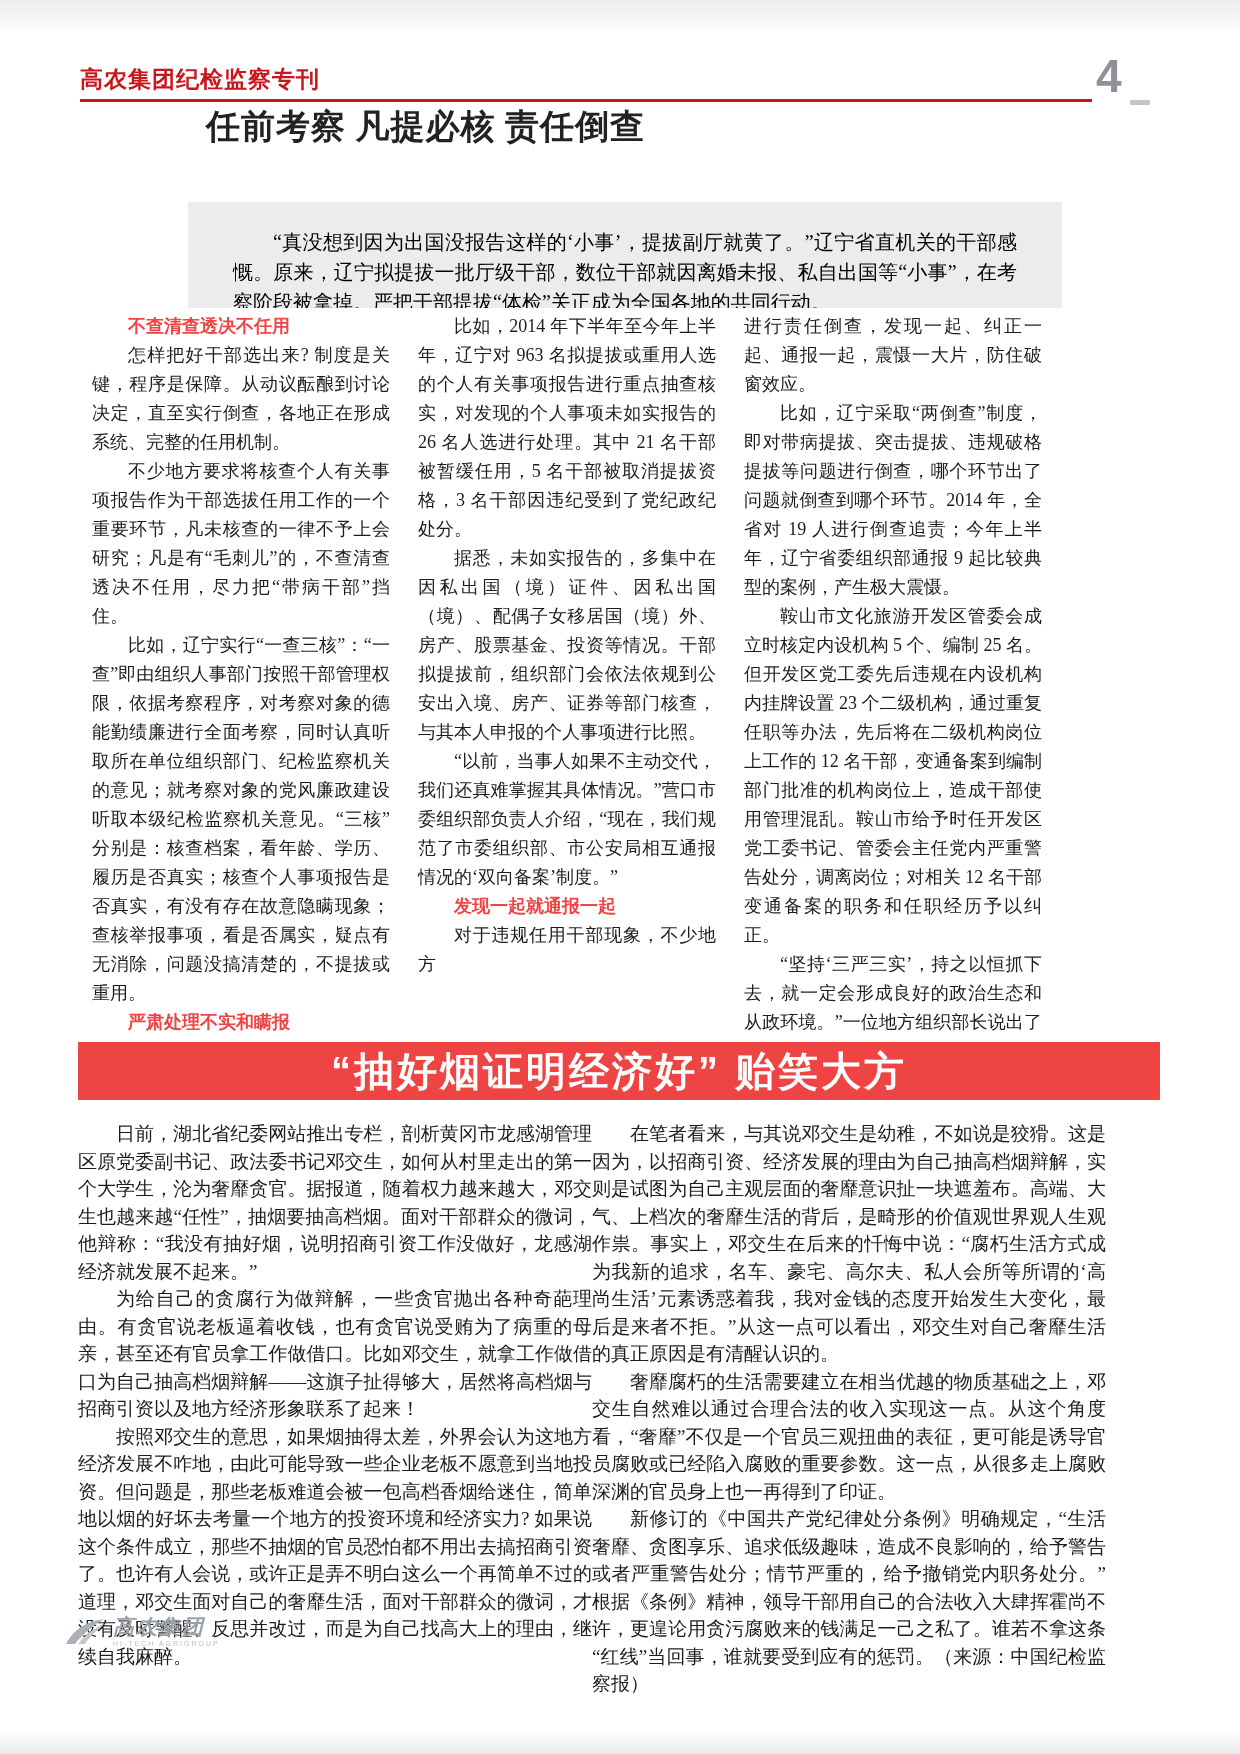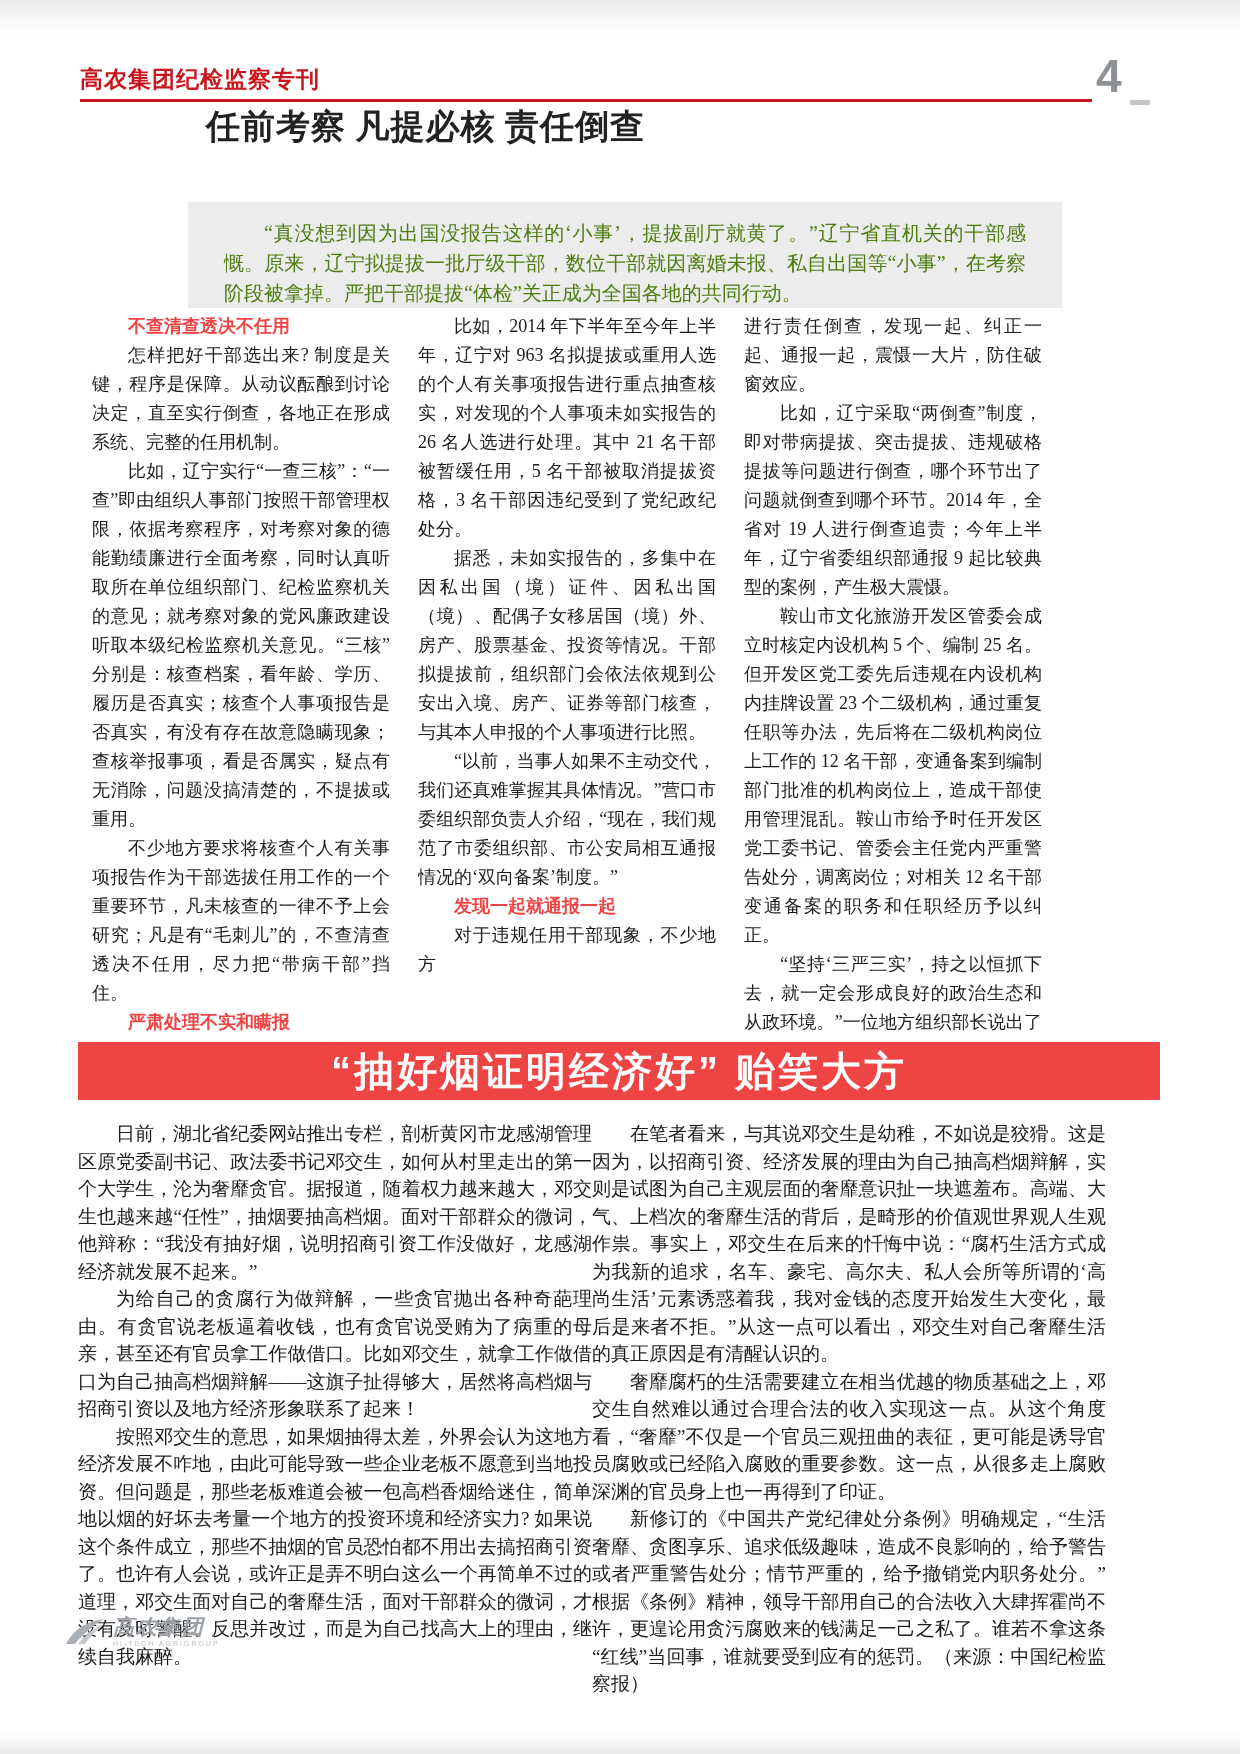--- a/index.html
+++ b/index.html
@@ -38,22 +38,22 @@
   }
   .subheadline {
     font-size:34px; font-weight:bold; color:#222222;
     margin-left:38px; padding-bottom:8px; white-space:nowrap; letter-spacing:1px;
   }
   .lead-box {
     position:absolute; left:188px; top:202px; width:874px; height:106px;
     background:#ececec; box-sizing:border-box; padding:8px 28px; overflow:hidden;
   }
   .lead-text {
-    margin:8px; font-size:20px; line-height:30px; text-indent:2em;
-    text-align:justify; color:#4d7c0f;
+    margin:17px; font-size:20px; line-height:30px; text-indent:2em;
+    text-align:justify; color:#000000;
   }
 
   
   .article1-cols {
     position:absolute; left:92px; top:312px; width:952px;
     display:flex; gap:28px;
   }
   .a-col { width:298px; }
   .a-col p { margin:0; font-size:18px; line-height:29px; text-align:justify; }
   .t-para { text-indent:2em; }
@@ -112,22 +112,22 @@
 
   <div class="lead-box">
     <p class="lead-text">“真没想到因为出国没报告这样的‘小事’，提拔副厅就黄了。”辽宁省直机关的干部感慨。原来，辽宁拟提拔一批厅级干部，数位干部就因离婚未报、私自出国等“小事”，在考察阶段被拿掉。严把干部提拔“体检”关正成为全国各地的共同行动。</p>
   </div>
 
   <div class="article1-cols">
     <div class="a-col">
 
     <p class="t-subhead">不查清查透决不任用</p>
         <p class="t-para">怎样把好干部选出来? 制度是关键，程序是保障。从动议酝酿到讨论决定，直至实行倒查，各地正在形成系统、完整的任用机制。</p>
+        <p class="t-para">不少地方要求将核查个人有关事项报告作为干部选拔任用工作的一个重要环节，凡未核查的一律不予上会研究；凡是有“毛刺儿”的，不查清查透决不任用，尽力把“带病干部”挡住。</p>
         <p class="t-para">比如，辽宁实行“一查三核”：“一查”即由组织人事部门按照干部管理权限，依据考察程序，对考察对象的德能勤绩廉进行全面考察，同时认真听取所在单位组织部门、纪检监察机关的意见；就考察对象的党风廉政建设听取本级纪检监察机关意见。“三核”分别是：核查档案，看年龄、学历、履历是否真实；核查个人事项报告是否真实，有没有存在故意隐瞒现象；查核举报事项，看是否属实，疑点有无消除，问题没搞清楚的，不提拔或重用。</p>
-        <p class="t-para">不少地方要求将核查个人有关事项报告作为干部选拔任用工作的一个重要环节，凡未核查的一律不予上会研究；凡是有“毛刺儿”的，不查清查透决不任用，尽力把“带病干部”挡住。</p>
         <p class="t-subhead">严肃处理不实和瞒报</p>
         <p class="t-para">全国各地各级组织人事部门，对拟</p>
       </div>
     <div class="a-col">
 
         <p class="t-para">比如，2014 年下半年至今年上半年，辽宁对 963 名拟提拔或重用人选的个人有关事项报告进行重点抽查核实，对发现的个人事项未如实报告的 26 名人选进行处理。其中 21 名干部被暂缓任用，5 名干部被取消提拔资格，3 名干部因违纪受到了党纪政纪处分。</p>
         <p class="t-para">据悉，未如实报告的，多集中在因私出国（境）证件、因私出国（境）、配偶子女移居国（境）外、房产、股票基金、投资等情况。干部拟提拔前，组织部门会依法依规到公安出入境、房产、证券等部门核查，与其本人申报的个人事项进行比照。</p>
         <p class="t-para">“以前，当事人如果不主动交代，我们还真难掌握其具体情况。”营口市委组织部负责人介绍，“现在，我们规范了市委组织部、市公安局相互通报情况的‘双向备案’制度。”</p>
         <p class="t-subhead">发现一起就通报一起</p>
         <p class="t-para">对于违规任用干部现象，不少地方</p>

